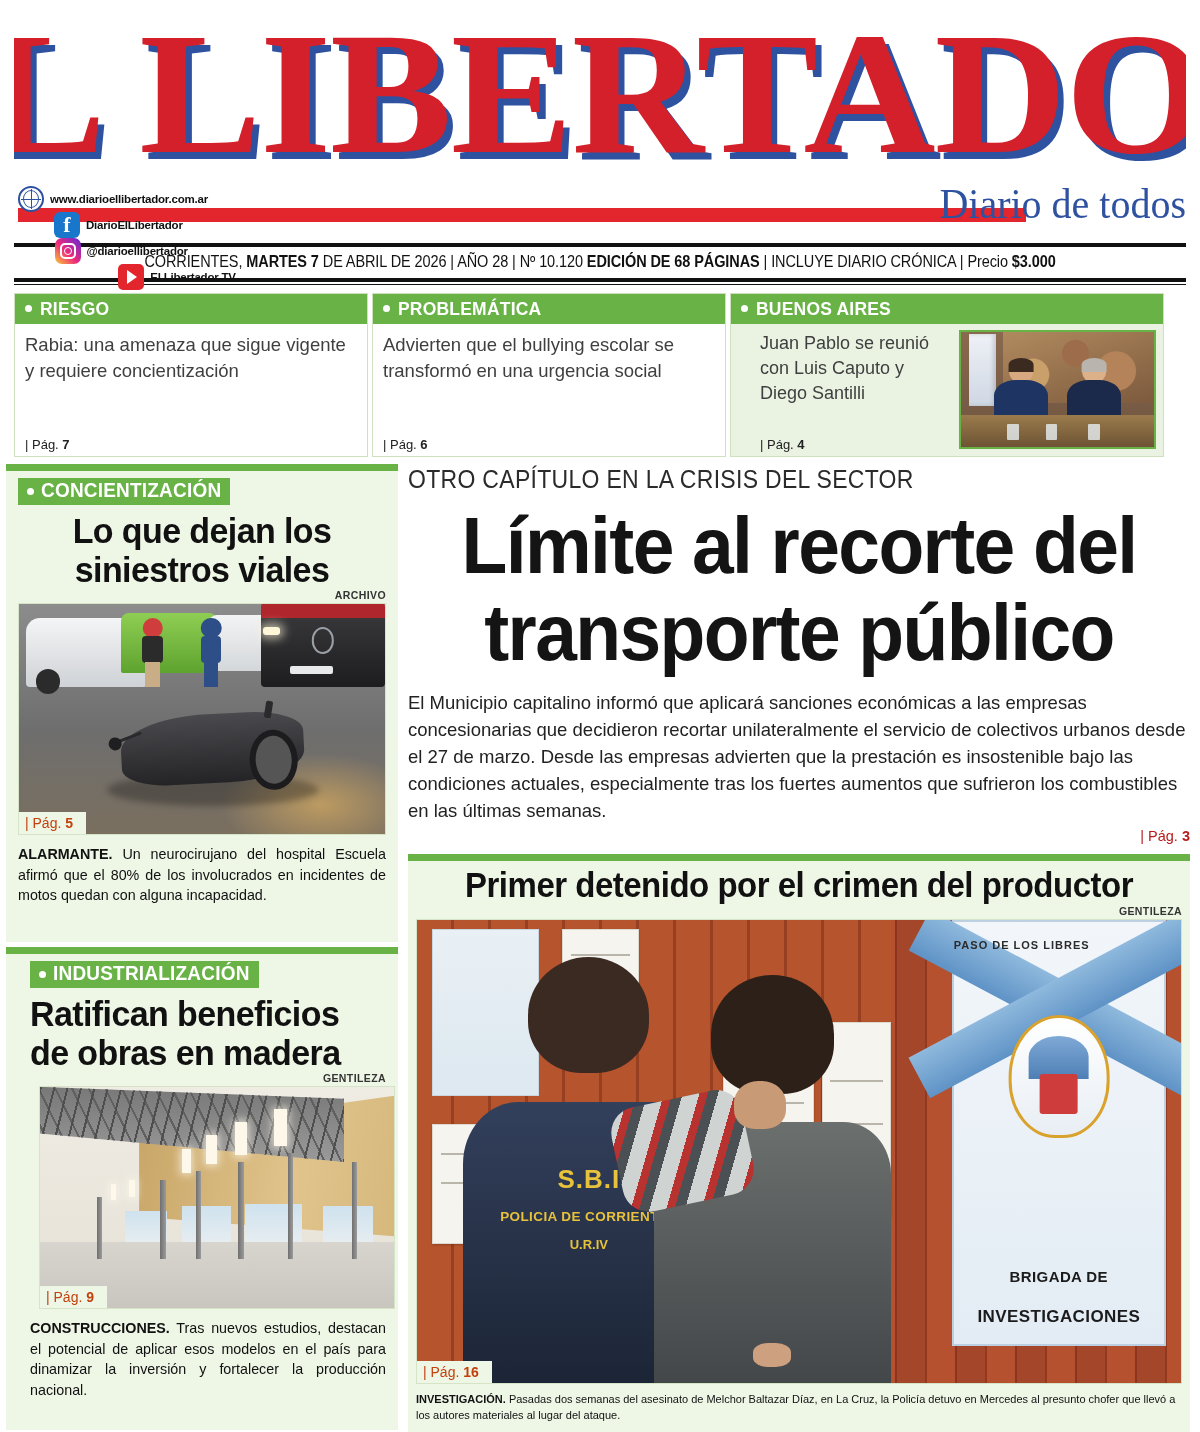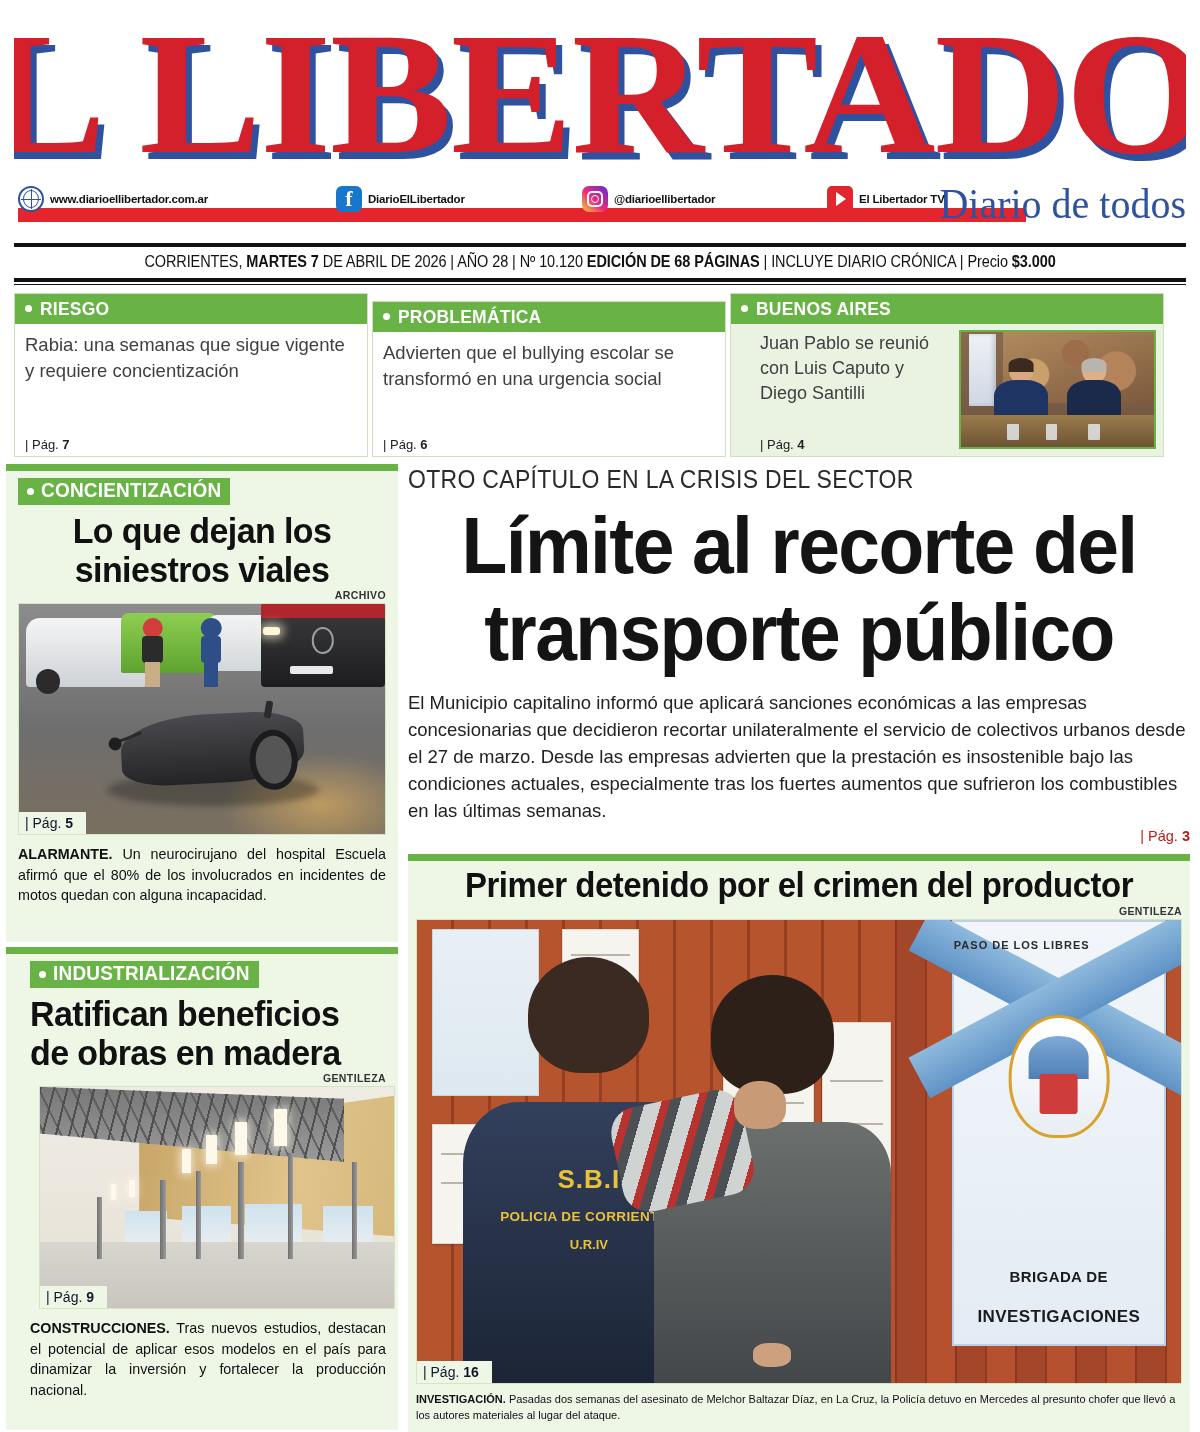--- a/index.html
+++ b/index.html
@@ -35,20 +35,21 @@
     position:absolute; left:14px; right:14px; top:186px;
     height:40px;
   }
   .social-bar {
     position:absolute; left:4px; right:160px; top:22px; height:14px;
     background:#e3262e;
   }
   .social-items {
     position:absolute; left:4px; top:0; display:flex; align-items:center;
     gap:0;
+    flex-direction:column;
   }
   .soc { display:flex; align-items:center; position:relative; z-index:3; }
   .soc-label {
     font-size:11.5px; font-weight:bold; color:#111; letter-spacing:-0.2px;
     white-space:nowrap; margin-left:6px;
   }
   .ico { width:26px; height:26px; flex:0 0 26px; position:relative; }
 
   .globe {
     border-radius:50%; border:2px solid #2f52a0; background:#fff;
@@ -112,21 +113,21 @@
 
   
   .teasers {
     display:flex; gap:4px; margin:8px 14px 0 14px; height:164px;
   }
   .teaser {
     background:#eaf3e2; border:1px solid #cfe0bf; position:relative;
     display:flex; flex-direction:column;
   }
   .t1 { width:354px; }
-  .t2 { width:354px;margin-top:8px; }
+  .t2 { width:354px; }
   .t3 { width:434px; }
   .kicker {
     background:#68b246; color:#fff; font-size:17.5px; font-weight:bold;
     letter-spacing:0.2px; padding:4px 10px 5px 10px;
     display:flex; align-items:center; gap:8px;
     transform-origin:left center;
   }
   .kicker .dot {
     width:7px; height:7px; border-radius:50%; background:#fff; flex:0 0 7px;
   }
@@ -189,21 +190,21 @@
     letter-spacing:0.4px; margin-top:2px;
   }
   .lphoto {
     position:relative; width:100%; overflow:hidden; margin-top:2px;
     border:1px solid #d5e3c7;
   }
   .lp1 { height:232px; }
   .lp2 { height:223px;margin-left:9px; }
   .pagbox {
     position:absolute; left:0; bottom:0; background:#eef6e6;
-    font-size:14px; padding:3px 13px 3px 6px; color:#0f172a;
+    font-size:14px; padding:3px 13px 3px 6px; color:#c2410c;
   }
   .pagbox b { font-weight:bold; }
   .lsummary {
     font-size:14.3px; line-height:1.45; color:#111; margin-top:9px;
     text-align:justify;
   }
   .lsummary b { font-weight:bold; }
 
   
   .rightcol {
@@ -551,21 +552,21 @@
 <div class="rule-thin"></div>
 
 <div class="teasers">
 
   <div class="teaser t1">
     <div class="kicker">
       <span class="dot"></span>
       <span class="kt">RIESGO</span>
     </div>
     <div class="teaser-body">
-      <div class="teaser-title">Rabia: una semanas que sigue vigente y requiere concientización</div>
+      <div class="teaser-title">Rabia: una amenaza que sigue vigente y requiere concientización</div>
       <div class="pag">
         <span>| Pág.</span>
         <b>7</b>
       </div>
     </div>
   </div>
 
   <div class="teaser t2">
     <div class="kicker">
       <span class="dot"></span>

